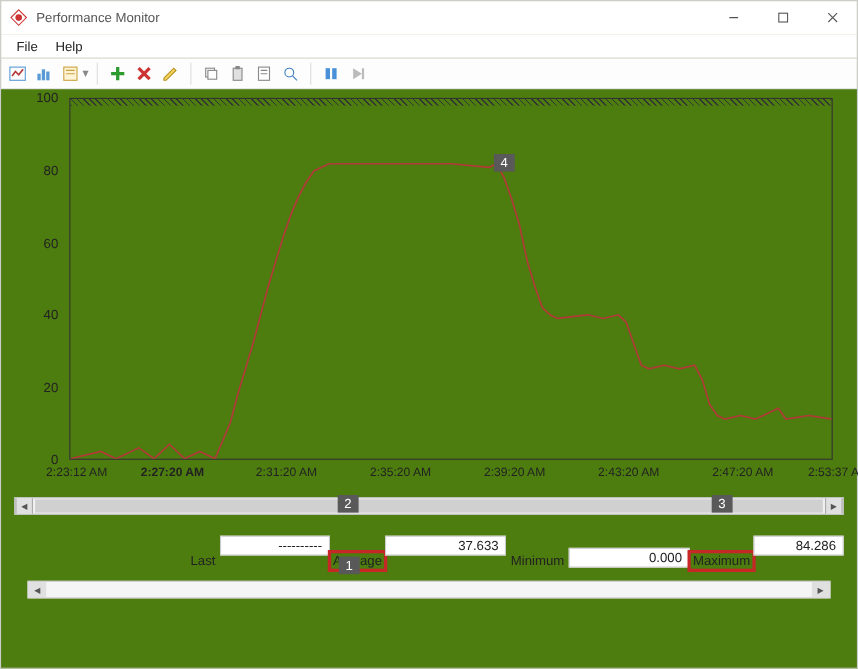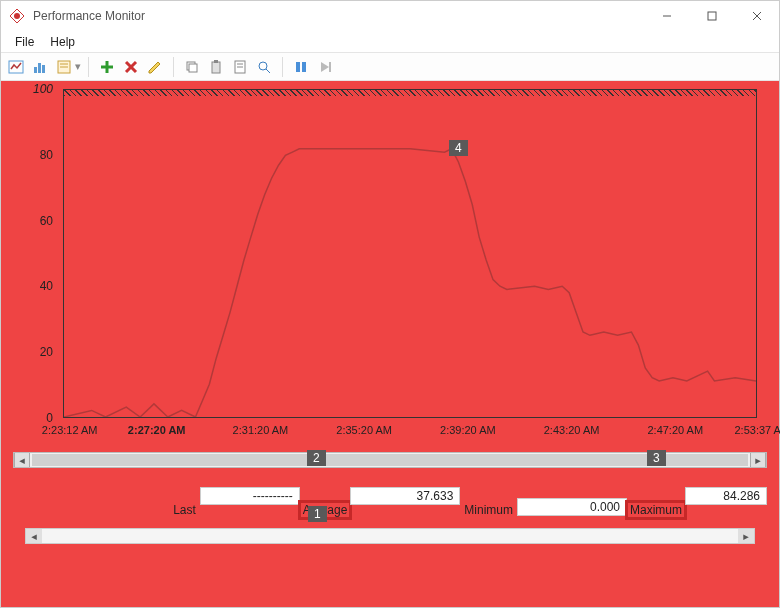--- a/index.html
+++ b/index.html
@@ -1,17 +1,17 @@
 <!DOCTYPE html>
 <html><head>
 <meta charset="utf-8">
 <style>
   * { box-sizing: border-box; }
   html, body { margin: 0; padding: 0; font-family: 'Segoe UI', Tahoma, sans-serif; font-size: 11px; background: #fff; }
-  .window { width: 780px; height: 608px; border: 1px solid #ccc; display: flex; flex-direction: column; background: #ef4444; position: relative; box-shadow: 0 1px 3px rgba(0,0,0,0.12); }
+  .window { width: 780px; height: 608px; border: 1px solid #ccc; display: flex; flex-direction: column; background: #4d7c0f; position: relative; box-shadow: 0 1px 3px rgba(0,0,0,0.12); }
   .titlebar { height: 30px; display: flex; align-items: center; padding-left: 8px; background: #fff; color: #333; }
   .titlebar .app-icon { width: 16px; height: 16px; margin-right: 8px; }
   .titlebar .title { font-size: 12px; color: #555; }
   .titlebar .win-controls { margin-left: auto; display: flex; }
   .titlebar .win-btn { width: 45px; height: 30px; display: flex; align-items: center; justify-content: center; color: #555;}
   .titlebar .win-btn svg { stroke: #555; }
   .menubar { height: 22px; display: flex; align-items: center; padding-left: 6px; background: #fff; border-bottom: 1px solid #e5e5e5; }
   .menubar-item { padding: 2px 8px; font-size: 12px; color: #222; }
   .toolbar { height: 28px; display: flex; align-items: center; padding: 0 4px; gap: 2px; background: #fdfdfd; border-bottom: 1px solid #e5e5e5; }
   .tb-btn { width: 22px; height: 22px; display: flex; align-items: center; justify-content: center; border: 1px solid transparent; }
@@ -164,21 +164,21 @@
       </div>
   </div>
 
   <div class="chart-area">
     <div class="y-ticks" id="y-ticks">
         <div class="y-tick" style="top: 100%;">0</div>
         <div class="y-tick" style="top: 80%;">20</div>
         <div class="y-tick" style="top: 60%;">40</div>
         <div class="y-tick" style="top: 40%;">60</div>
         <div class="y-tick" style="top: 20%;">80</div>
-        <div class="y-tick" style="top: 0%; font-style: italic;">100</div>
+        <div class="y-tick" style="top: 0%;">100</div>
       </div>
     <div class="chart-plot">
       <div class="chart-hatch"></div>
       <svg id="chart-svg" width="100%" height="100%" viewBox="0 0 696 329" preserveAspectRatio="none">
           <polyline points="0.0,329.0 27.8,322.4 41.8,329.0 62.6,319.1 76.6,329.0 90.5,315.8 104.4,329.0 118.3,322.4 132.2,329.0 139.2,312.6 146.2,296.1 153.1,269.8 160.1,246.8 167.0,223.7 174.0,197.4 181.0,171.1 187.9,148.0 194.9,125.0 201.8,105.3 208.8,88.8 215.8,75.7 222.7,65.8 229.7,62.5 236.6,59.2 278.4,59.2 313.2,59.2 348.0,59.2 382.8,62.5 389.8,59.2 396.7,72.4 403.7,92.1 410.6,115.2 417.6,148.0 424.6,171.1 431.5,190.8 438.5,197.4 445.4,200.7 473.3,197.4 487.2,200.7 501.1,197.4 508.1,204.0 515.0,223.7 522.0,243.5 529.0,246.8 542.9,243.5 556.8,246.8 570.7,243.5 577.7,256.6 584.6,279.6 591.6,289.5 598.6,292.8 612.5,289.5 626.4,292.8 647.3,282.9 654.2,292.8 675.1,289.5 696.0,292.8"></polyline>
         </svg>
     </div>
     <div class="x-ticks" id="x-ticks">
         <div class="x-tick" style="left: calc(0% + 10px); transform: translateX(-20%);">2:23:12 AM</div>
         <div class="x-tick" style="left: calc(14.2857% + 10px); font-weight: bold;">2:27:20 AM</div>

